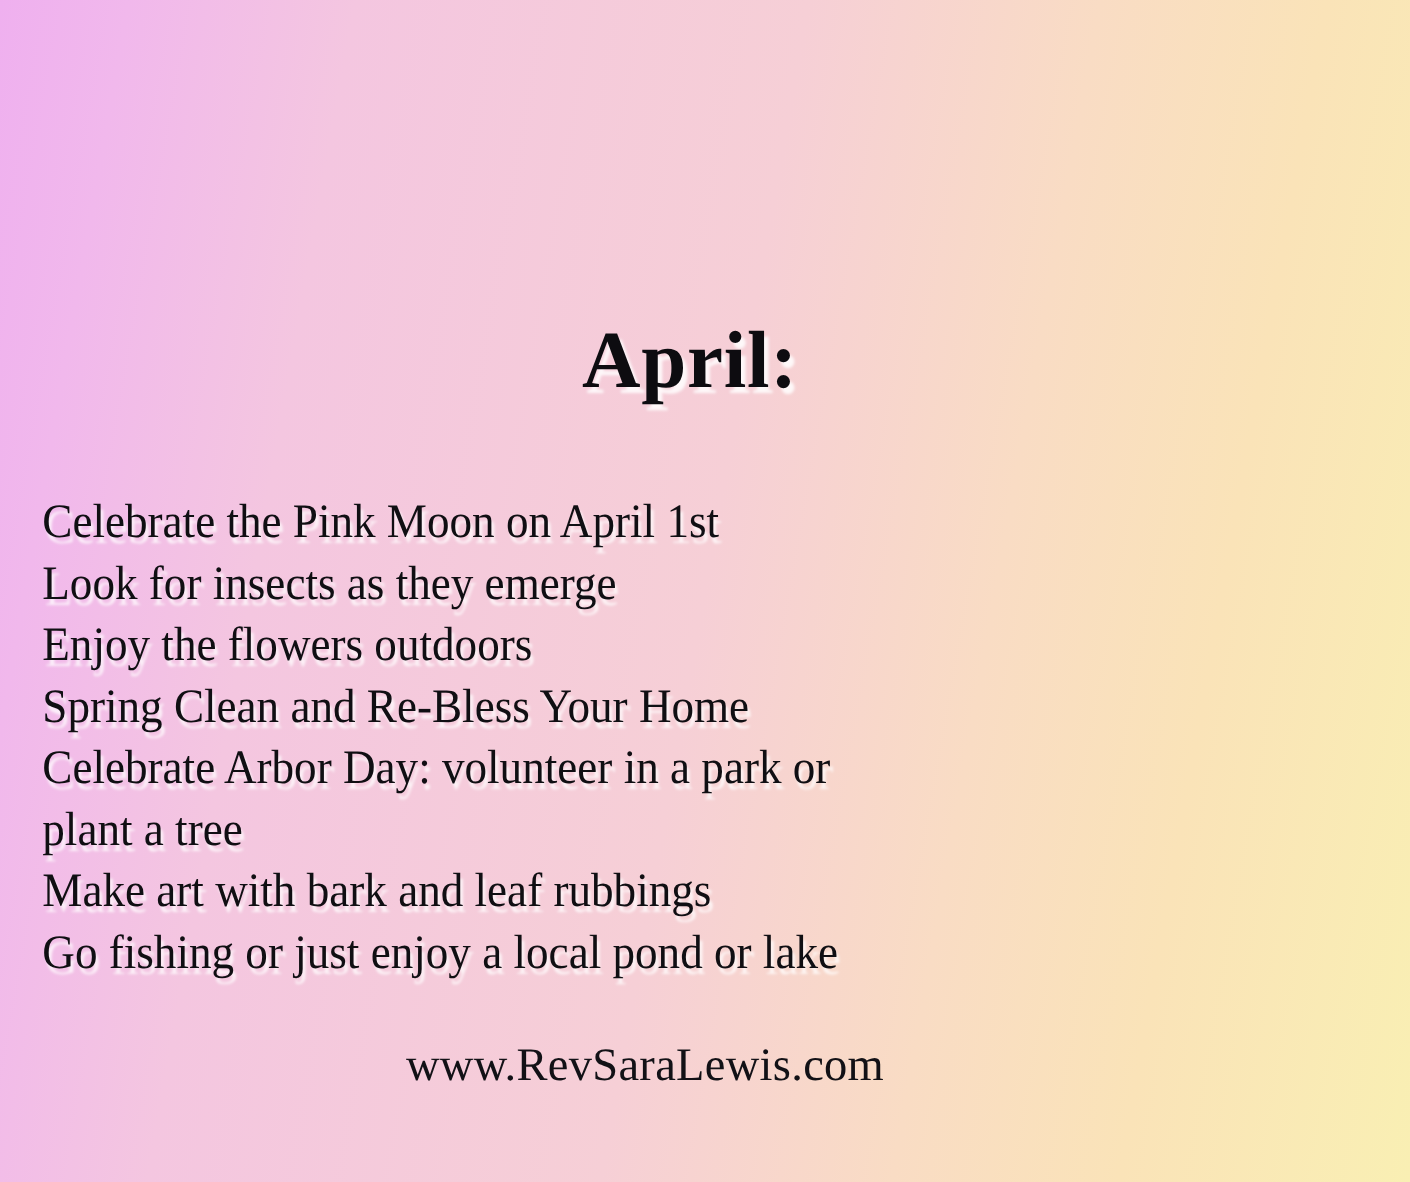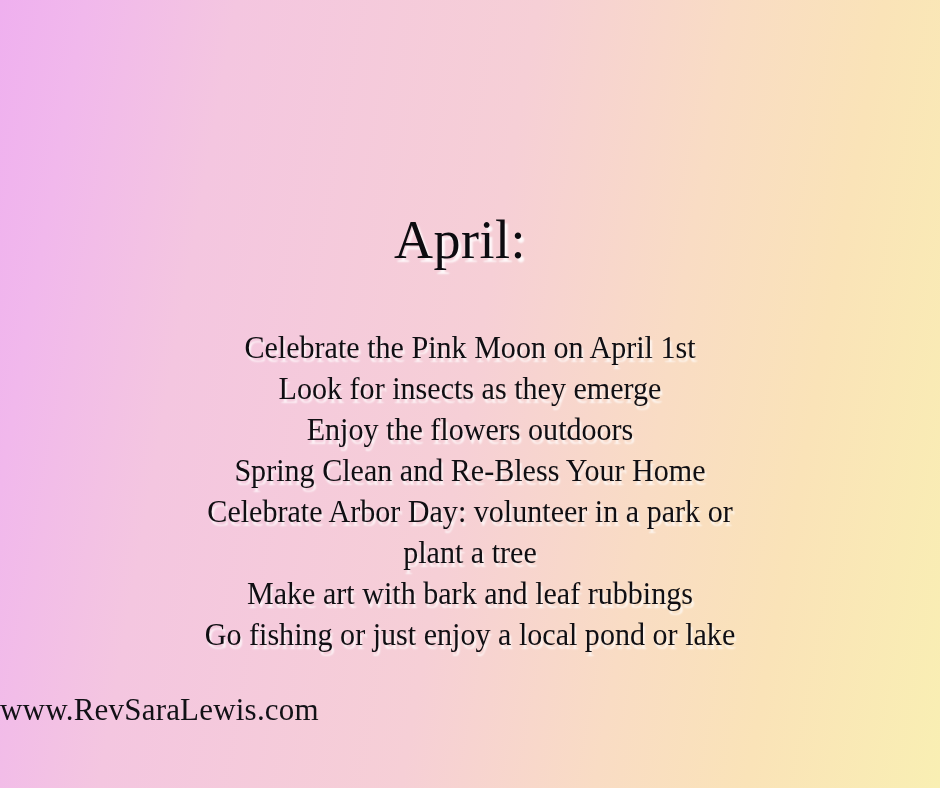--- a/index.html
+++ b/index.html
@@ -54,35 +54,34 @@
   }
 
   
   #month-heading {
     position: absolute;
     top: 209px;
     left: 0;
     width: 920px;
     text-align: center;
     font-family: "Liberation Serif", serif;
-    font-weight: normal;
+    font-weight: bold;
     font-size: 54px;
     line-height: 62px;
     color: #0d0c10;
     text-shadow: 3px 4px 2px rgba(255,255,255,0.85);
     letter-spacing: 0.5px;
   }
 
   
   #practice-list {
     position: absolute;
     top: 327px;
     left: 0;
     width: 940px;
-    text-align: center;
     list-style: none;
     margin: 0;
     padding: 0;
   }
   .practice-line {
     display: block;
     font-family: "Liberation Serif", serif;
     font-weight: normal;
     font-size: 32px;
     line-height: 41px;
@@ -92,21 +91,21 @@
     transform-origin: center center;
     white-space: nowrap;
   }
 
   
   #site-url {
     position: absolute;
     top: 691px;
     left: 0;
     width: 940px;
-    text-align: left;
+    text-align: center;
     padding-right: 80px;
     box-sizing: border-box;
     font-family: "Liberation Serif", serif;
     font-size: 31px;
     line-height: 38px;
     color: #121116;
     letter-spacing: 0.2px;
   }
 </style>
 </head>

